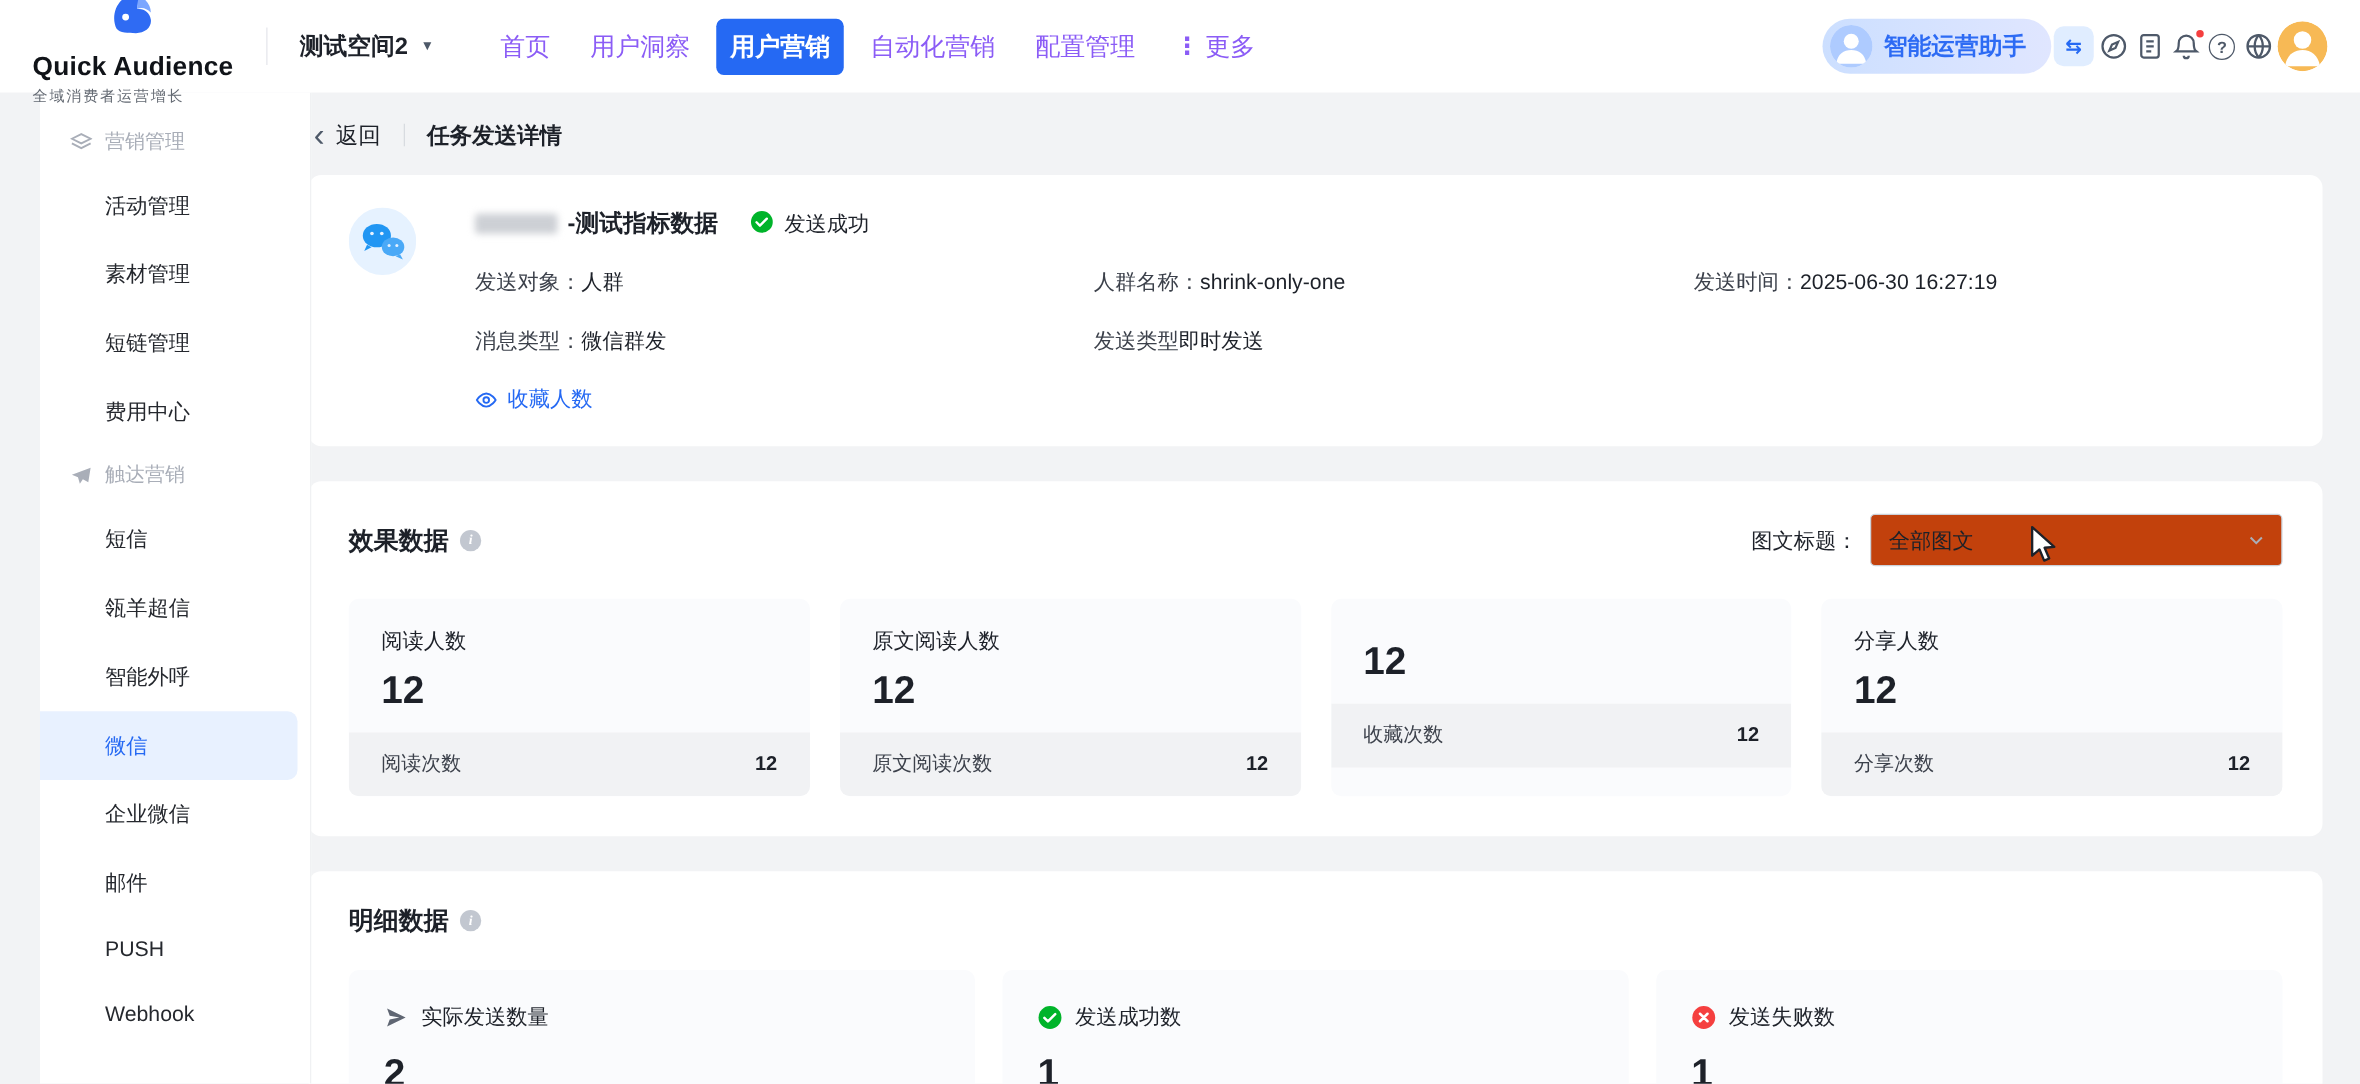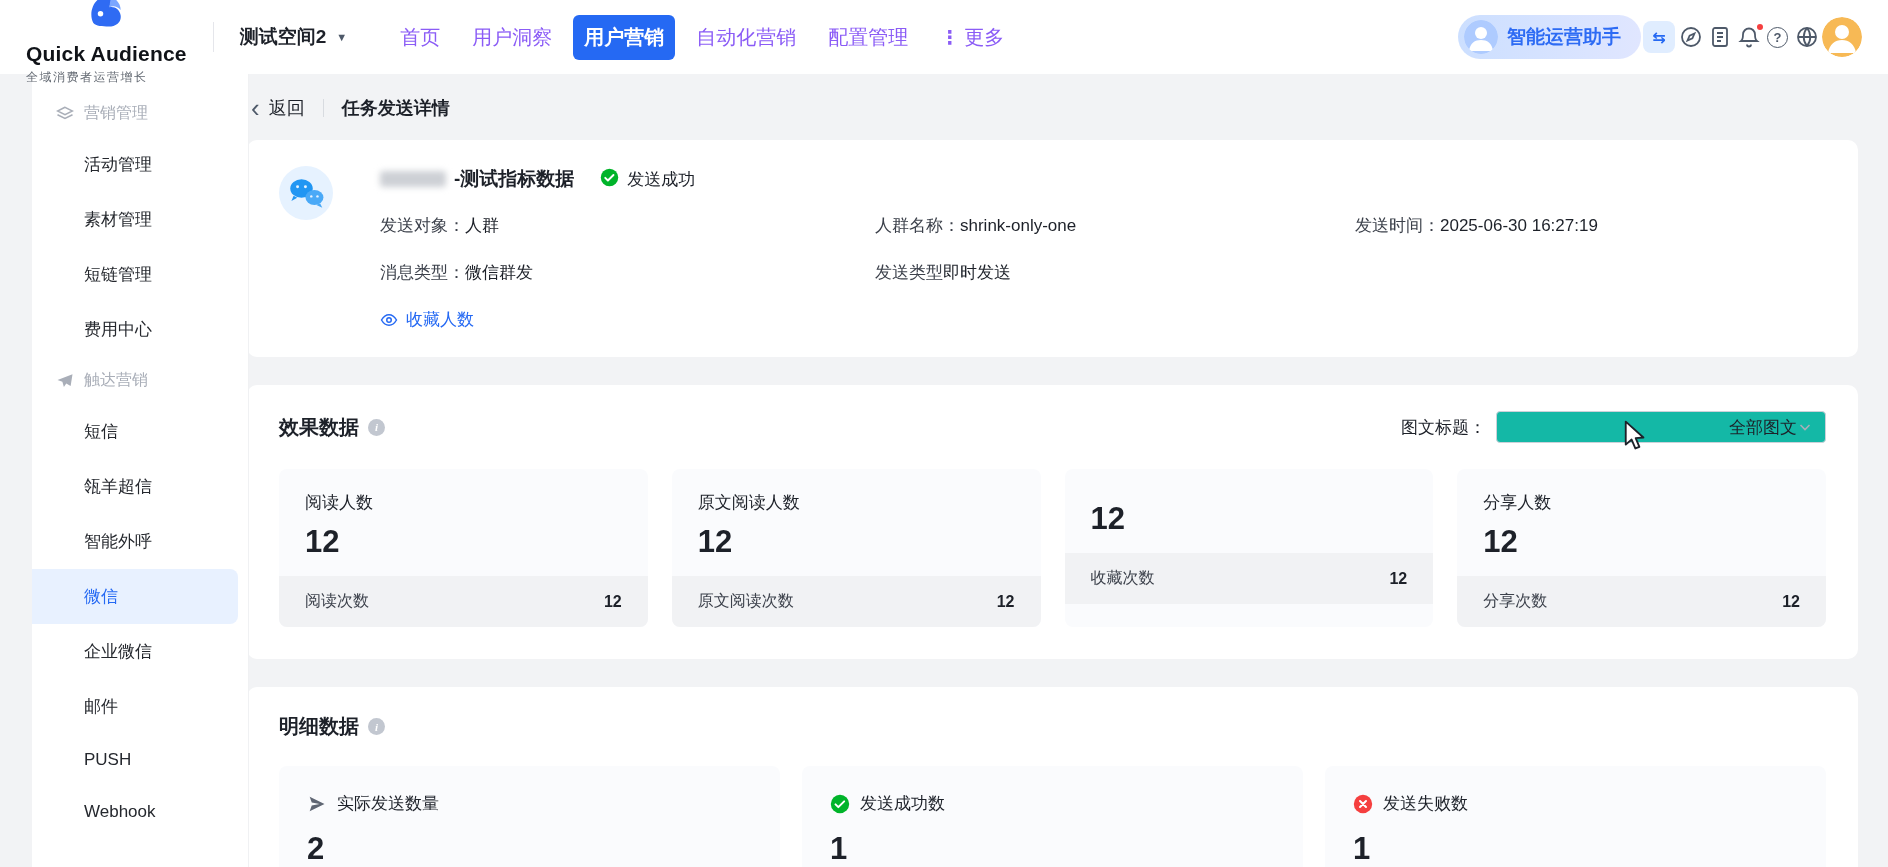--- a/index.html
+++ b/index.html
@@ -89,22 +89,22 @@
 
   
   .card-pad { padding:26px 32px 32px; }
   .card-head { display:flex; align-items:center; margin-bottom:26px; }
   .card-title { font-size:20px; font-weight:bold; }
   .info-icon { width:17px; height:17px; border-radius:50%; background:#c2c7d0; color:#fff;
                display:flex; align-items:center; justify-content:center; margin-left:9px; cursor:pointer; }
   .info-icon i { font-style:italic; font-weight:bold; font-size:11px; font-family:"Liberation Serif",serif; }
   .filter { margin-left:auto; display:flex; align-items:center; gap:10px; }
   .filter-label { font-size:17px; }
-  .select { width:330px; height:32px; border:1px solid #ccd1d9; border-radius:4px; background:#14b8a6;
-            display:flex; align-items:center; padding:0 12px 0 14px; cursor:pointer;text-align:right; }
+  .select { width:330px; height:42px; border:1px solid #ccd1d9; border-radius:4px; background:#c2410c;
+            display:flex; align-items:center; padding:0 12px 0 14px; cursor:pointer; }
   .select-value { font-size:17px; flex:1; }
   .select-chev svg { width:16px; height:16px; display:block; color:#a9aeb8; }
 
   .stats-row { display:flex; gap:24px; }
   .stat-card { flex:1; background:#fafbfd; border-radius:8px; overflow:hidden; }
   .stat-top { padding:22px 26px 16px; }
   .stat-label { font-size:17px; }
   .stat-value { font-size:31px; font-weight:bold; margin-top:10px; }
   .stat-sub { background:#f1f2f4; display:flex; align-items:center; justify-content:space-between;
               padding:15px 26px; font-size:16px; color:#3c414b; }

